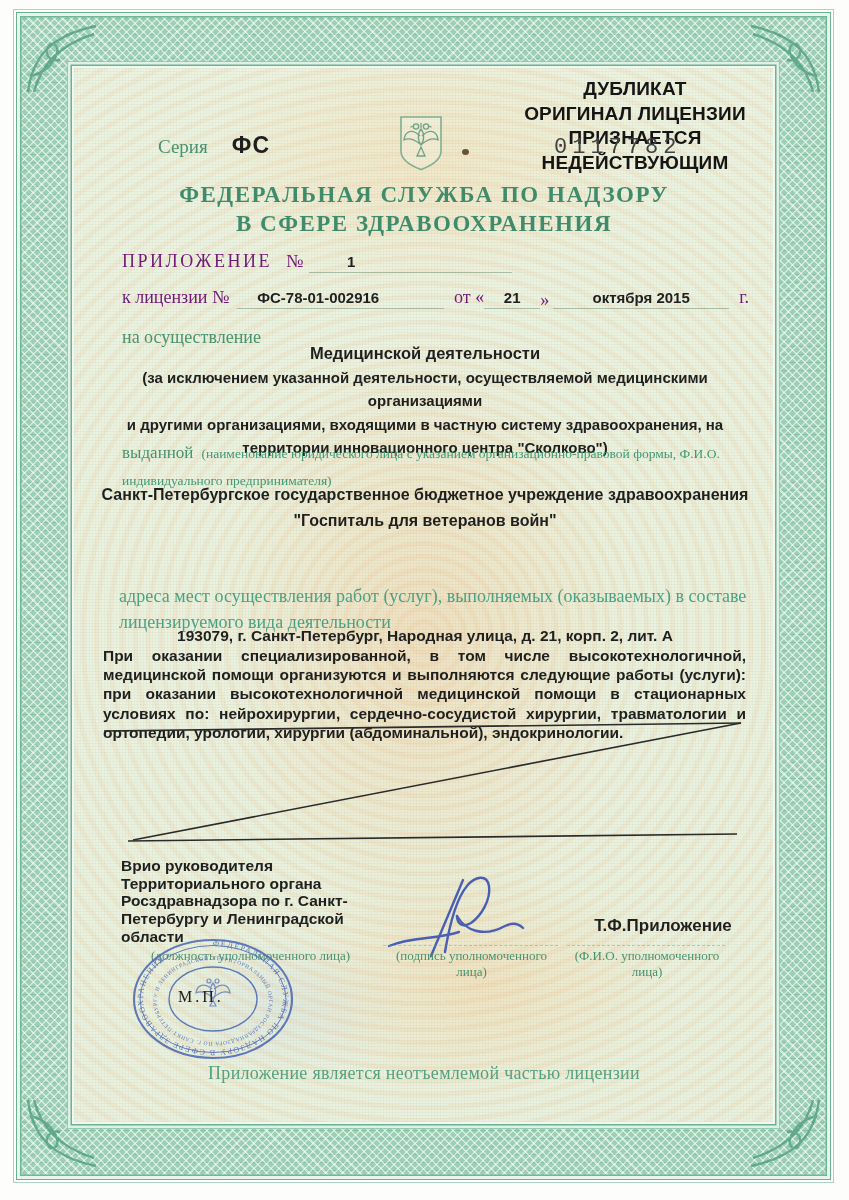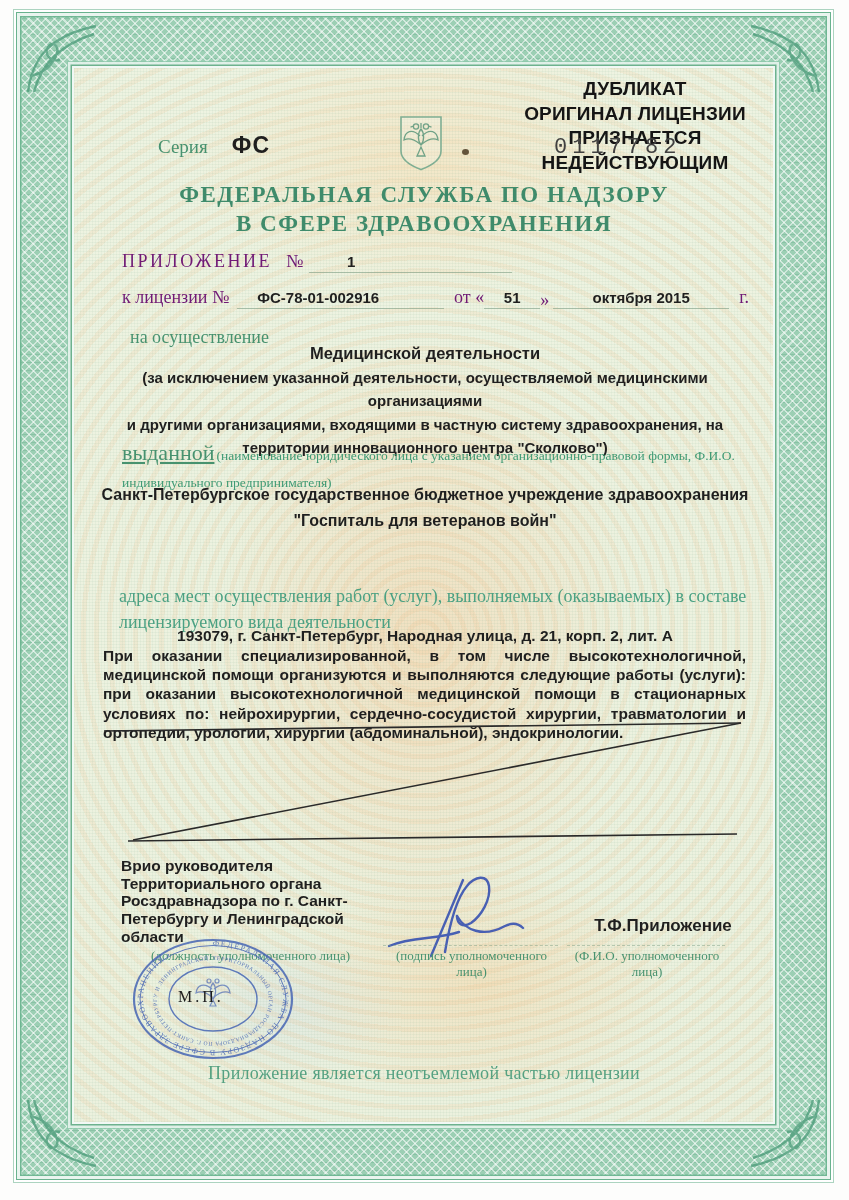--- a/index.html
+++ b/index.html
@@ -82,25 +82,25 @@
         color:#1f1f1f;padding-bottom:2px;text-align:center;}
   .row-appendix{left:122px;top:251px;width:560px;}
   .row-appendix .lbl{letter-spacing:2.5px;}
   .row-appendix .fill{width:165px;text-align:left;padding-left:38px;margin-left:6px;}
   .row-license{left:122px;top:287px;width:627px;}
   .row-license .fill-number{flex:1 1 auto;margin-left:8px;text-align:left;padding-left:20px;}
   .row-license .from{margin-left:10px;}
   .row-license .fill-day{width:56px;}
   .row-license .quote{margin-right:4px;position:relative;top:3px;}
   .row-license .fill-month{width:176px;margin-right:10px;}
-  .intro{left:130px;top:327px;font-size:18px;}
+  .intro{left:122px;top:327px;font-size:18px;}
   .act-title{left:100px;top:344px;width:650px;font-size:16.5px;}
   .act-sub{left:90px;top:366px;width:670px;font-size:15px;line-height:1.55;}
   .issued{left:122px;top:440px;width:630px;line-height:26px;}
-  .issued .lbl{font-size:22px;margin-right:2px;text-decoration:underline;}
+  .issued .lbl{font-size:17px;margin-right:8px;}
   .issued .cap{font-size:13.5px;color:#3f9a74;}
   .org{left:90px;top:482px;width:670px;font-size:16px;line-height:1.6;}
   .addr-label{left:119px;top:583px;width:634px;font-size:18px;line-height:1.45;color:#4ba183;}
   .addr-value{left:100px;top:627px;width:650px;font-size:15.5px;}
   .works{left:103px;top:646px;width:643px;font-size:15.5px;line-height:1.24;text-align:justify;}
   
   .position{left:121px;top:857px;width:280px;font-size:15.5px;line-height:1.14;}
   .cap-small{font-size:13px;color:#47926f;font-family:"Liberation Serif",serif;text-align:center;}
   .cap-pos{left:128px;top:948px;width:245px;}
   .cap-sig{left:383px;top:948px;width:177px;}
@@ -169,21 +169,21 @@
   <div class="abs formrow row-appendix">
     <span class="lbl">ПРИЛОЖЕНИЕ</span>
     <span class="lbl" style="margin-left:14px;letter-spacing:0;">№</span>
     <span class="fill">1</span>
   </div>
 
   <div class="abs formrow row-license">
     <span class="lbl">к лицензии №</span>
     <span class="fill fill-number">ФС-78-01-002916</span>
     <span class="lbl from">от «</span>
-    <span class="fill fill-day">51</span>
+    <span class="fill fill-day">21</span>
     <span class="lbl quote">»</span>
     <span class="fill fill-month">октября 2015</span>
     <span class="lbl">г.</span>
   </div>
 
   <div class="abs green-serif intro">на осуществление</div>
   <div class="abs bold-sans act-title center">Медицинской деятельности</div>
   <div class="abs bold-sans act-sub prewrap center">(за исключением указанной деятельности, осуществляемой медицинскими организациями
 и другими организациями, входящими в частную систему здравоохранения, на
 территории инновационного центра "Сколково")</div>

